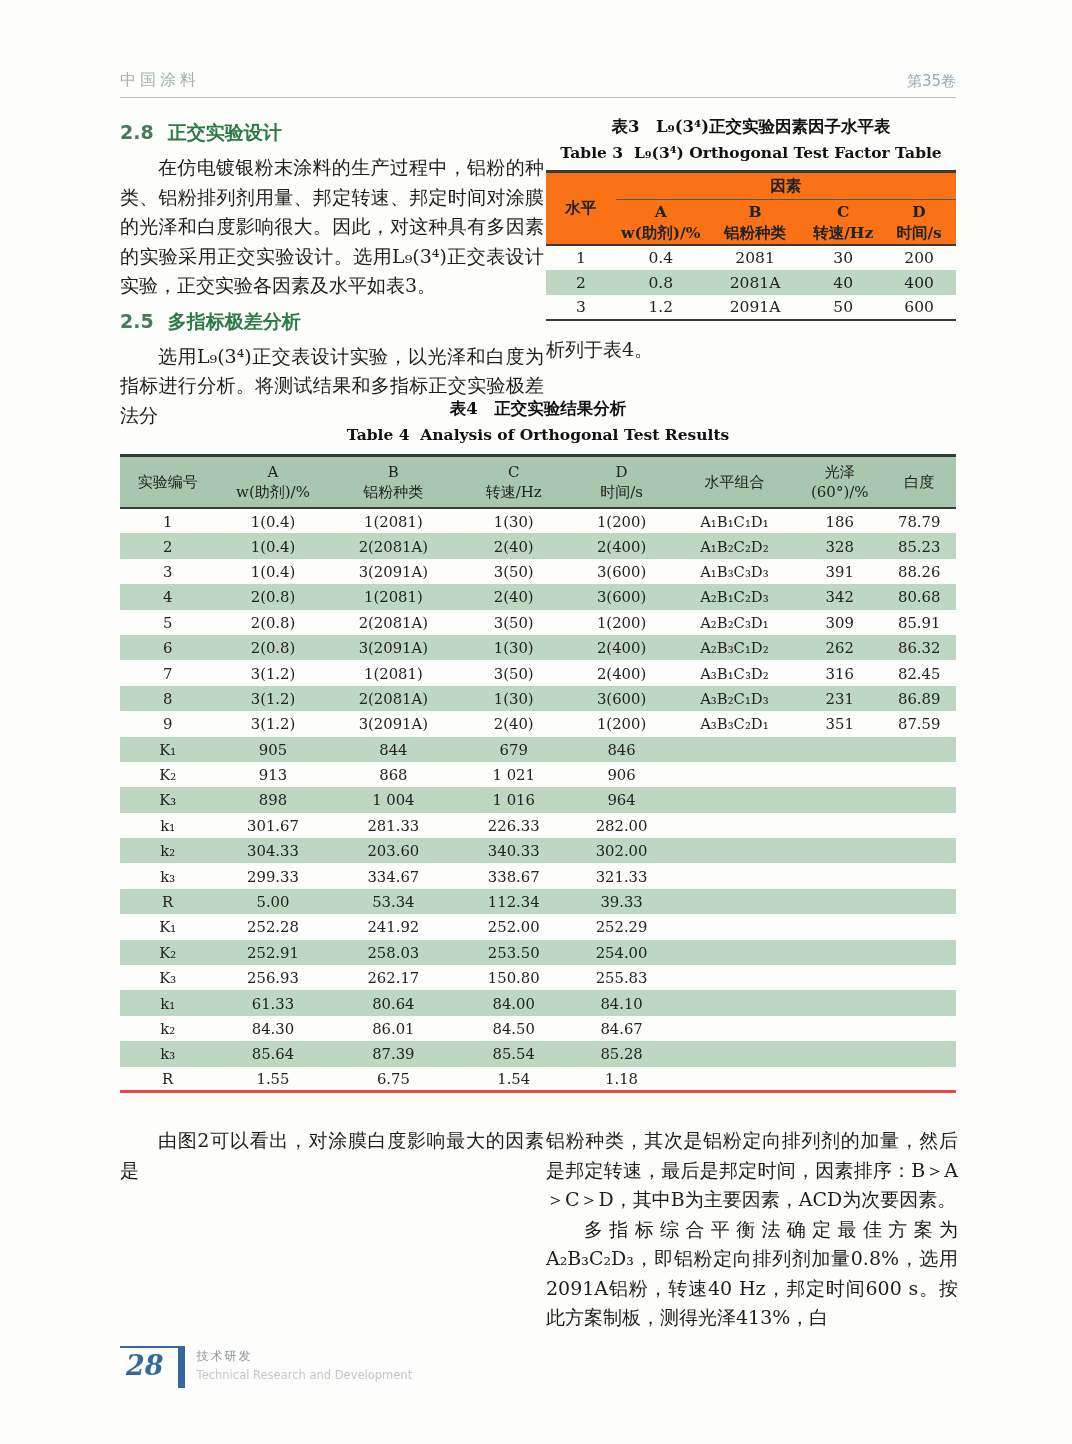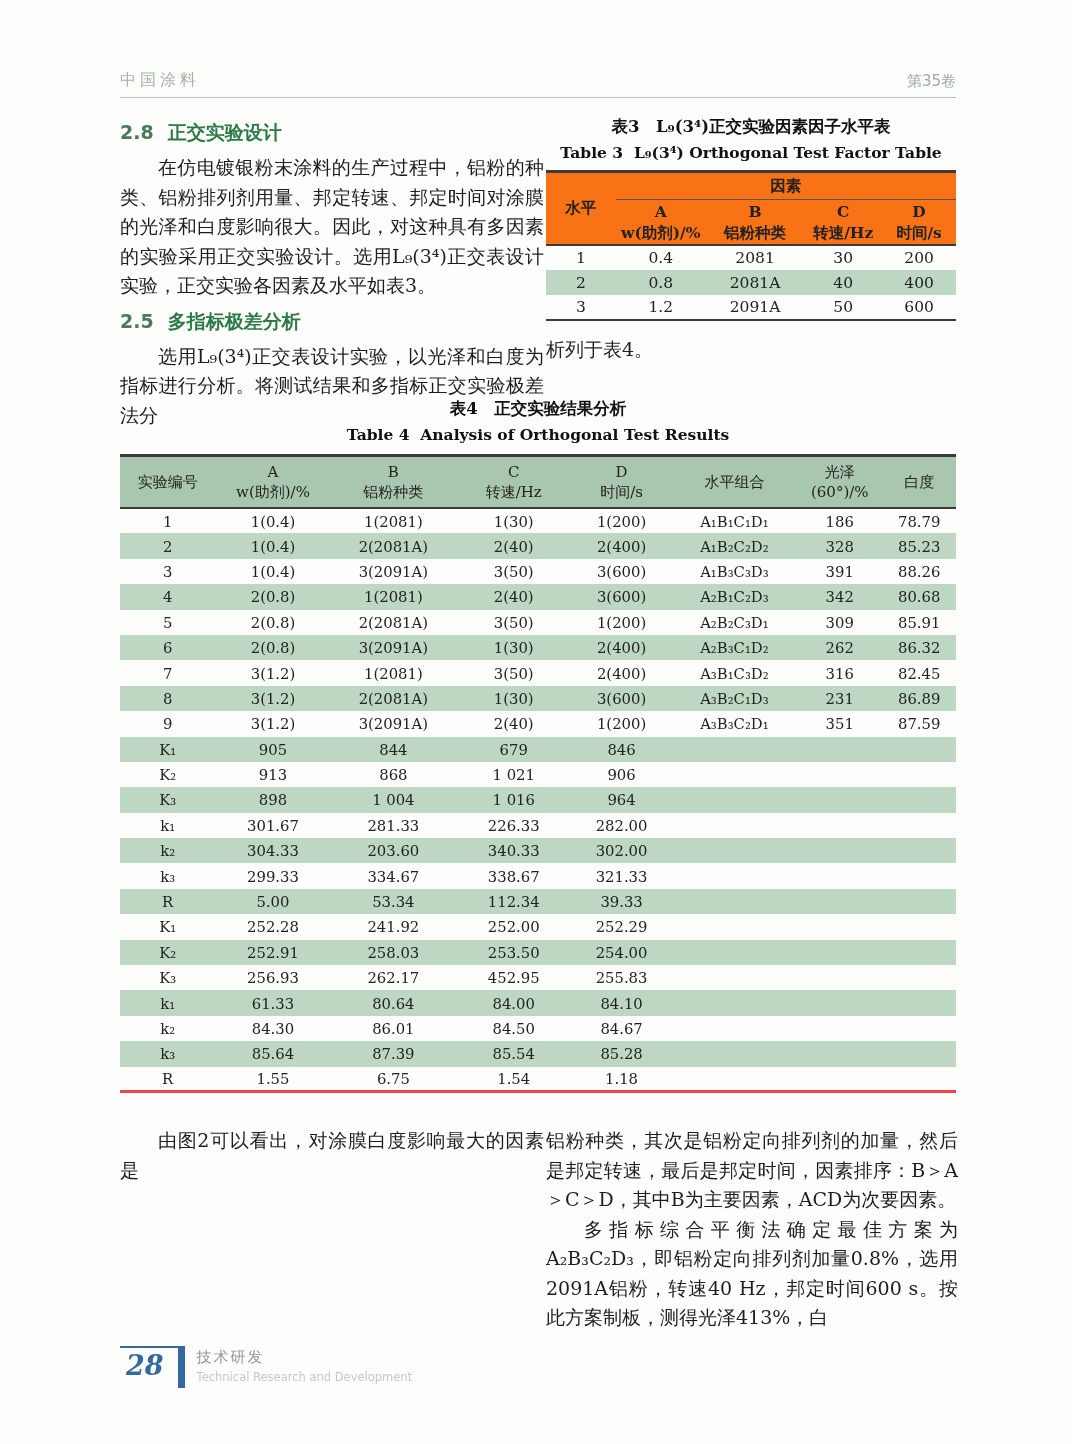--- a/index.html
+++ b/index.html
@@ -62,21 +62,21 @@
 
   
   .footer { position:absolute; left:120px; top:1346px; display:flex; align-items:flex-start; }
   .pageno {
     font-family:"DejaVu Serif","Liberation Serif",serif;
     font-style:italic; font-weight:bold; font-size:27px; color:#35689e;
     border-top:2.5px solid #35689e; padding:3px 14px 0 6px; line-height:30px;
   }
   .vbar { width:7px; height:42px; background:#35689e; margin-right:12px; }
   .foot-labels { padding-top:2px; font-family:"DejaVu Sans","Liberation Sans",sans-serif; }
-  .foot-cn { font-size:15px; color:#8d979c; letter-spacing:2px; }
+  .foot-cn { font-size:12px; color:#8d979c; letter-spacing:2px; }
   .foot-en { font-size:11.5px; color:#c2c9cd; margin-top:3px; }
 </style>
 </head>
 <body>
 
 <div class="page">
 
   <div class="runhead">
     <span class="journal">中国涂料</span>
     <span class="volume">第35卷</span>
@@ -403,21 +403,21 @@
             <td>253.50</td>
             <td>254.00</td>
             <td></td>
             <td></td>
             <td></td>
           </tr>
           <tr>
             <td>K₃</td>
             <td>256.93</td>
             <td>262.17</td>
-            <td>452.95</td>
+            <td>150.80</td>
             <td>255.83</td>
             <td></td>
             <td></td>
             <td></td>
           </tr>
           <tr>
             <td>k₁</td>
             <td>61.33</td>
             <td>80.64</td>
             <td>84.00</td>

